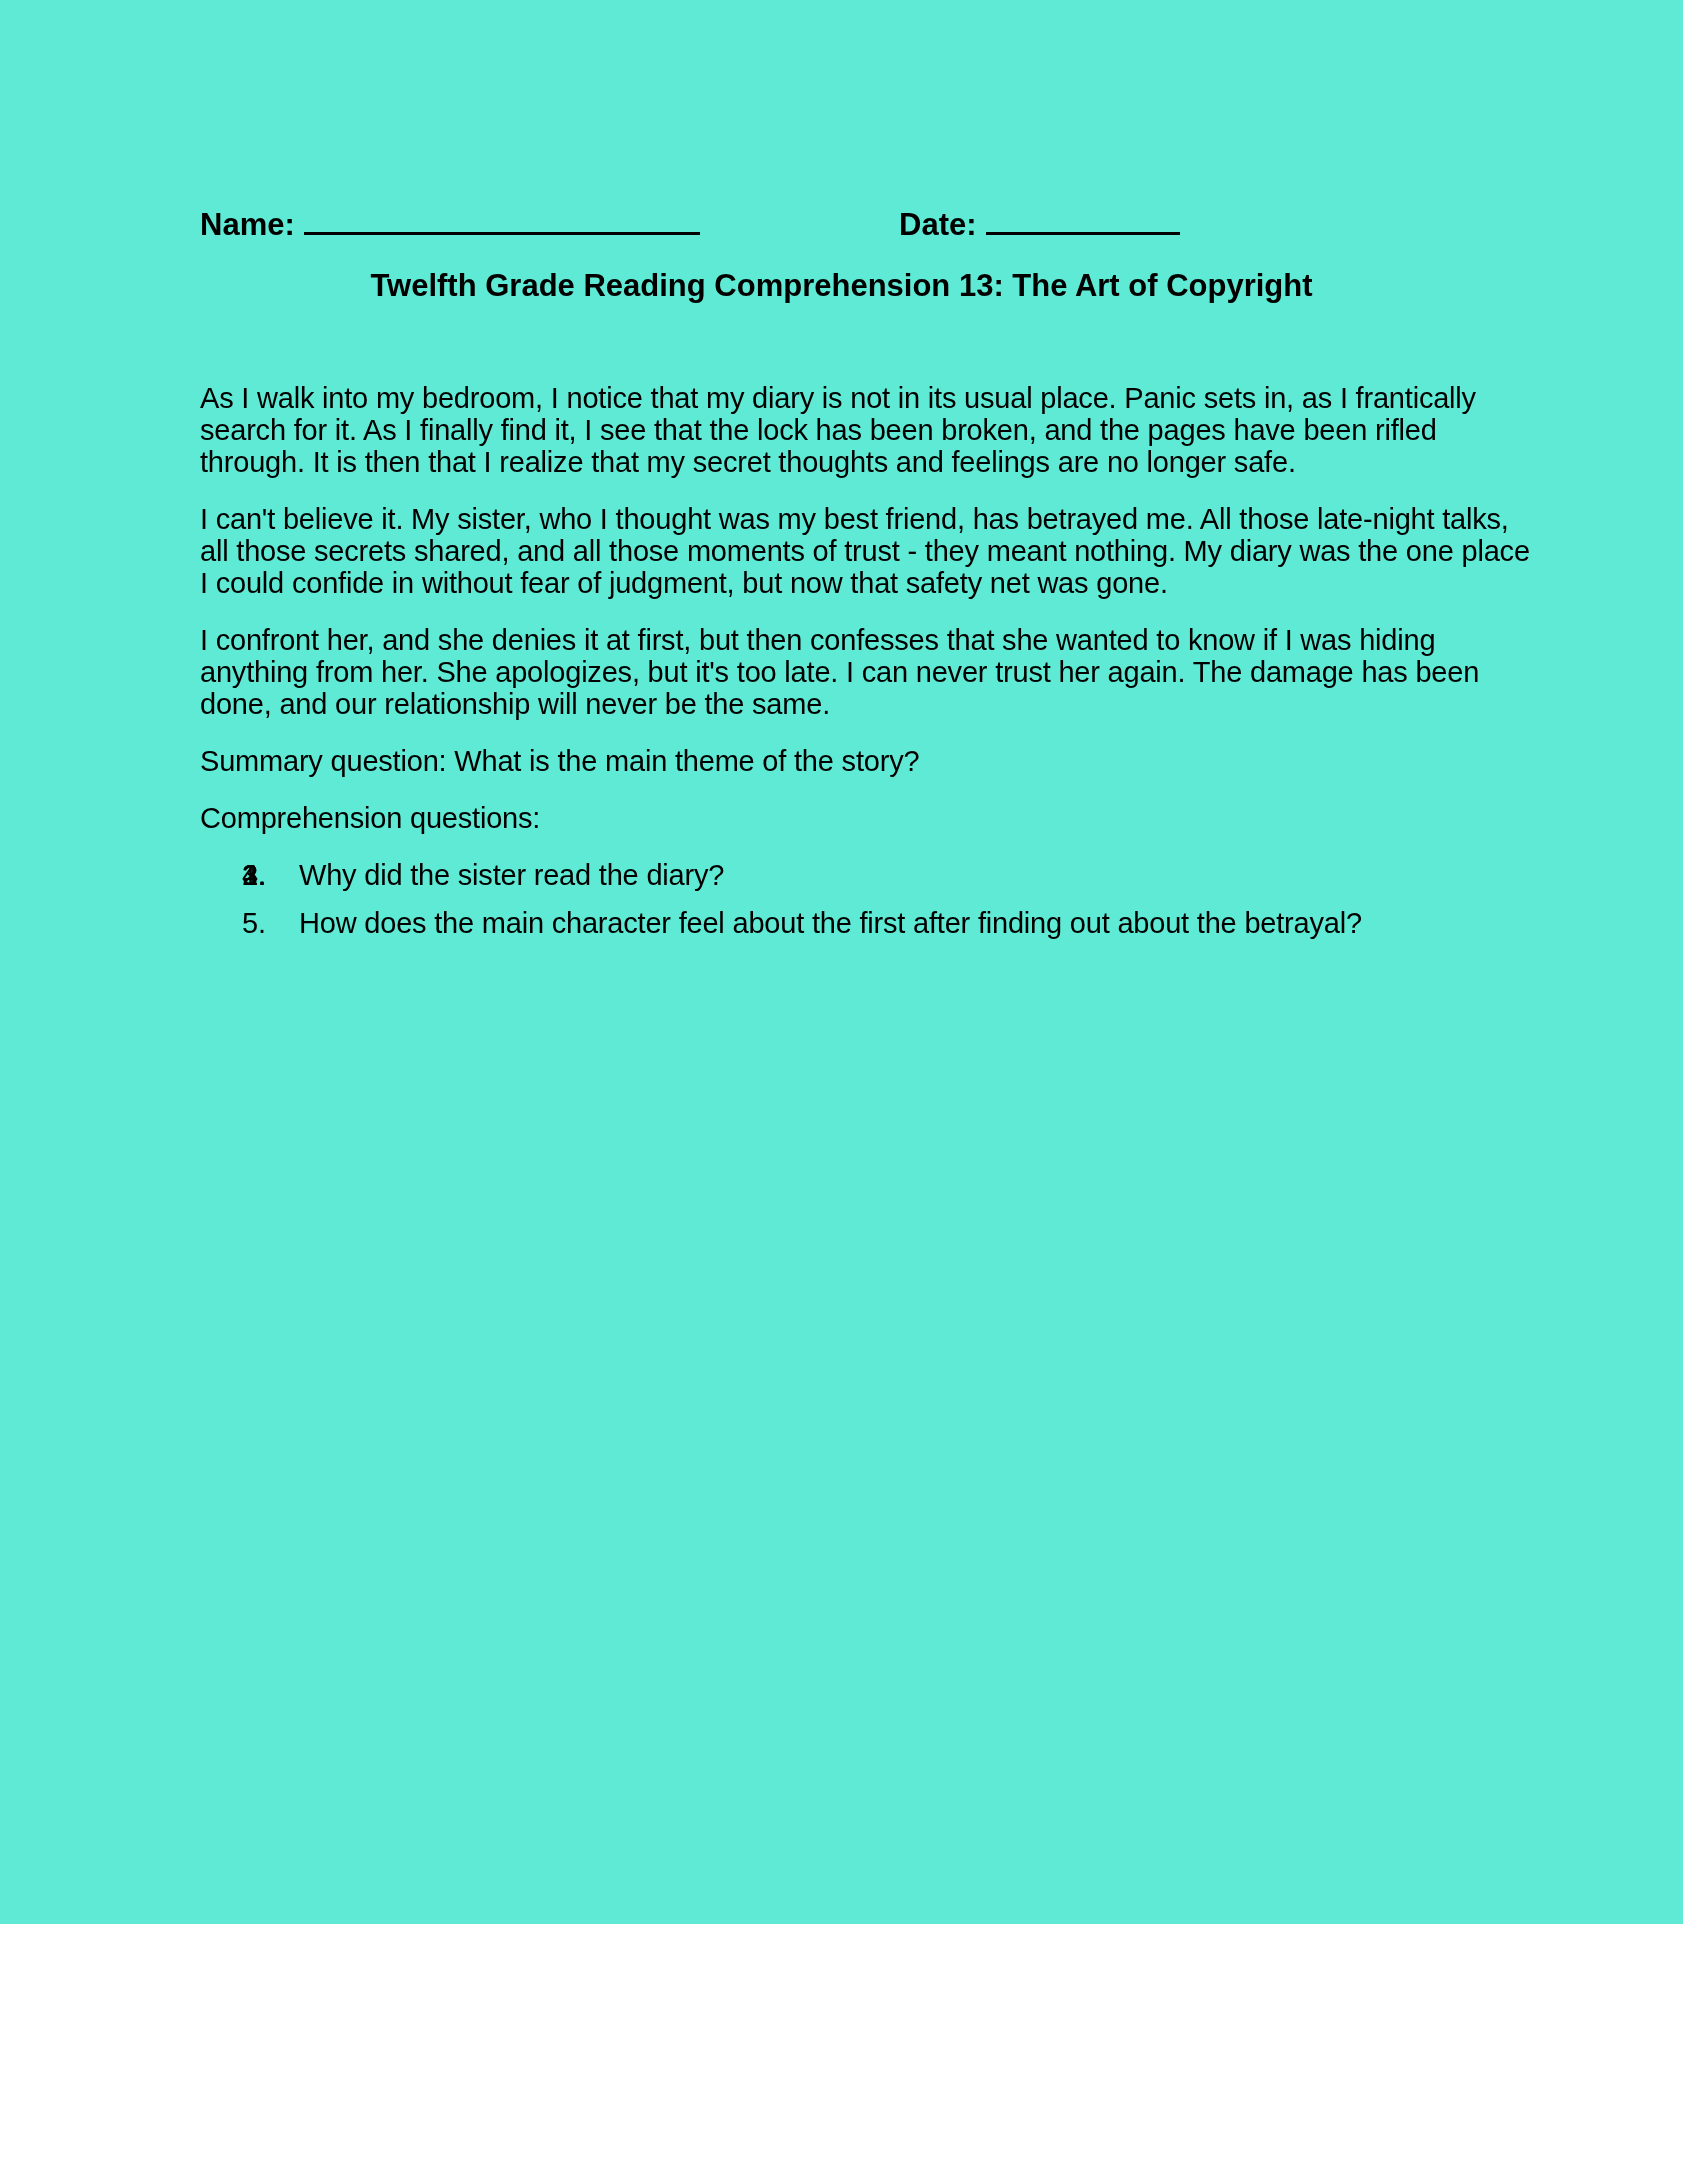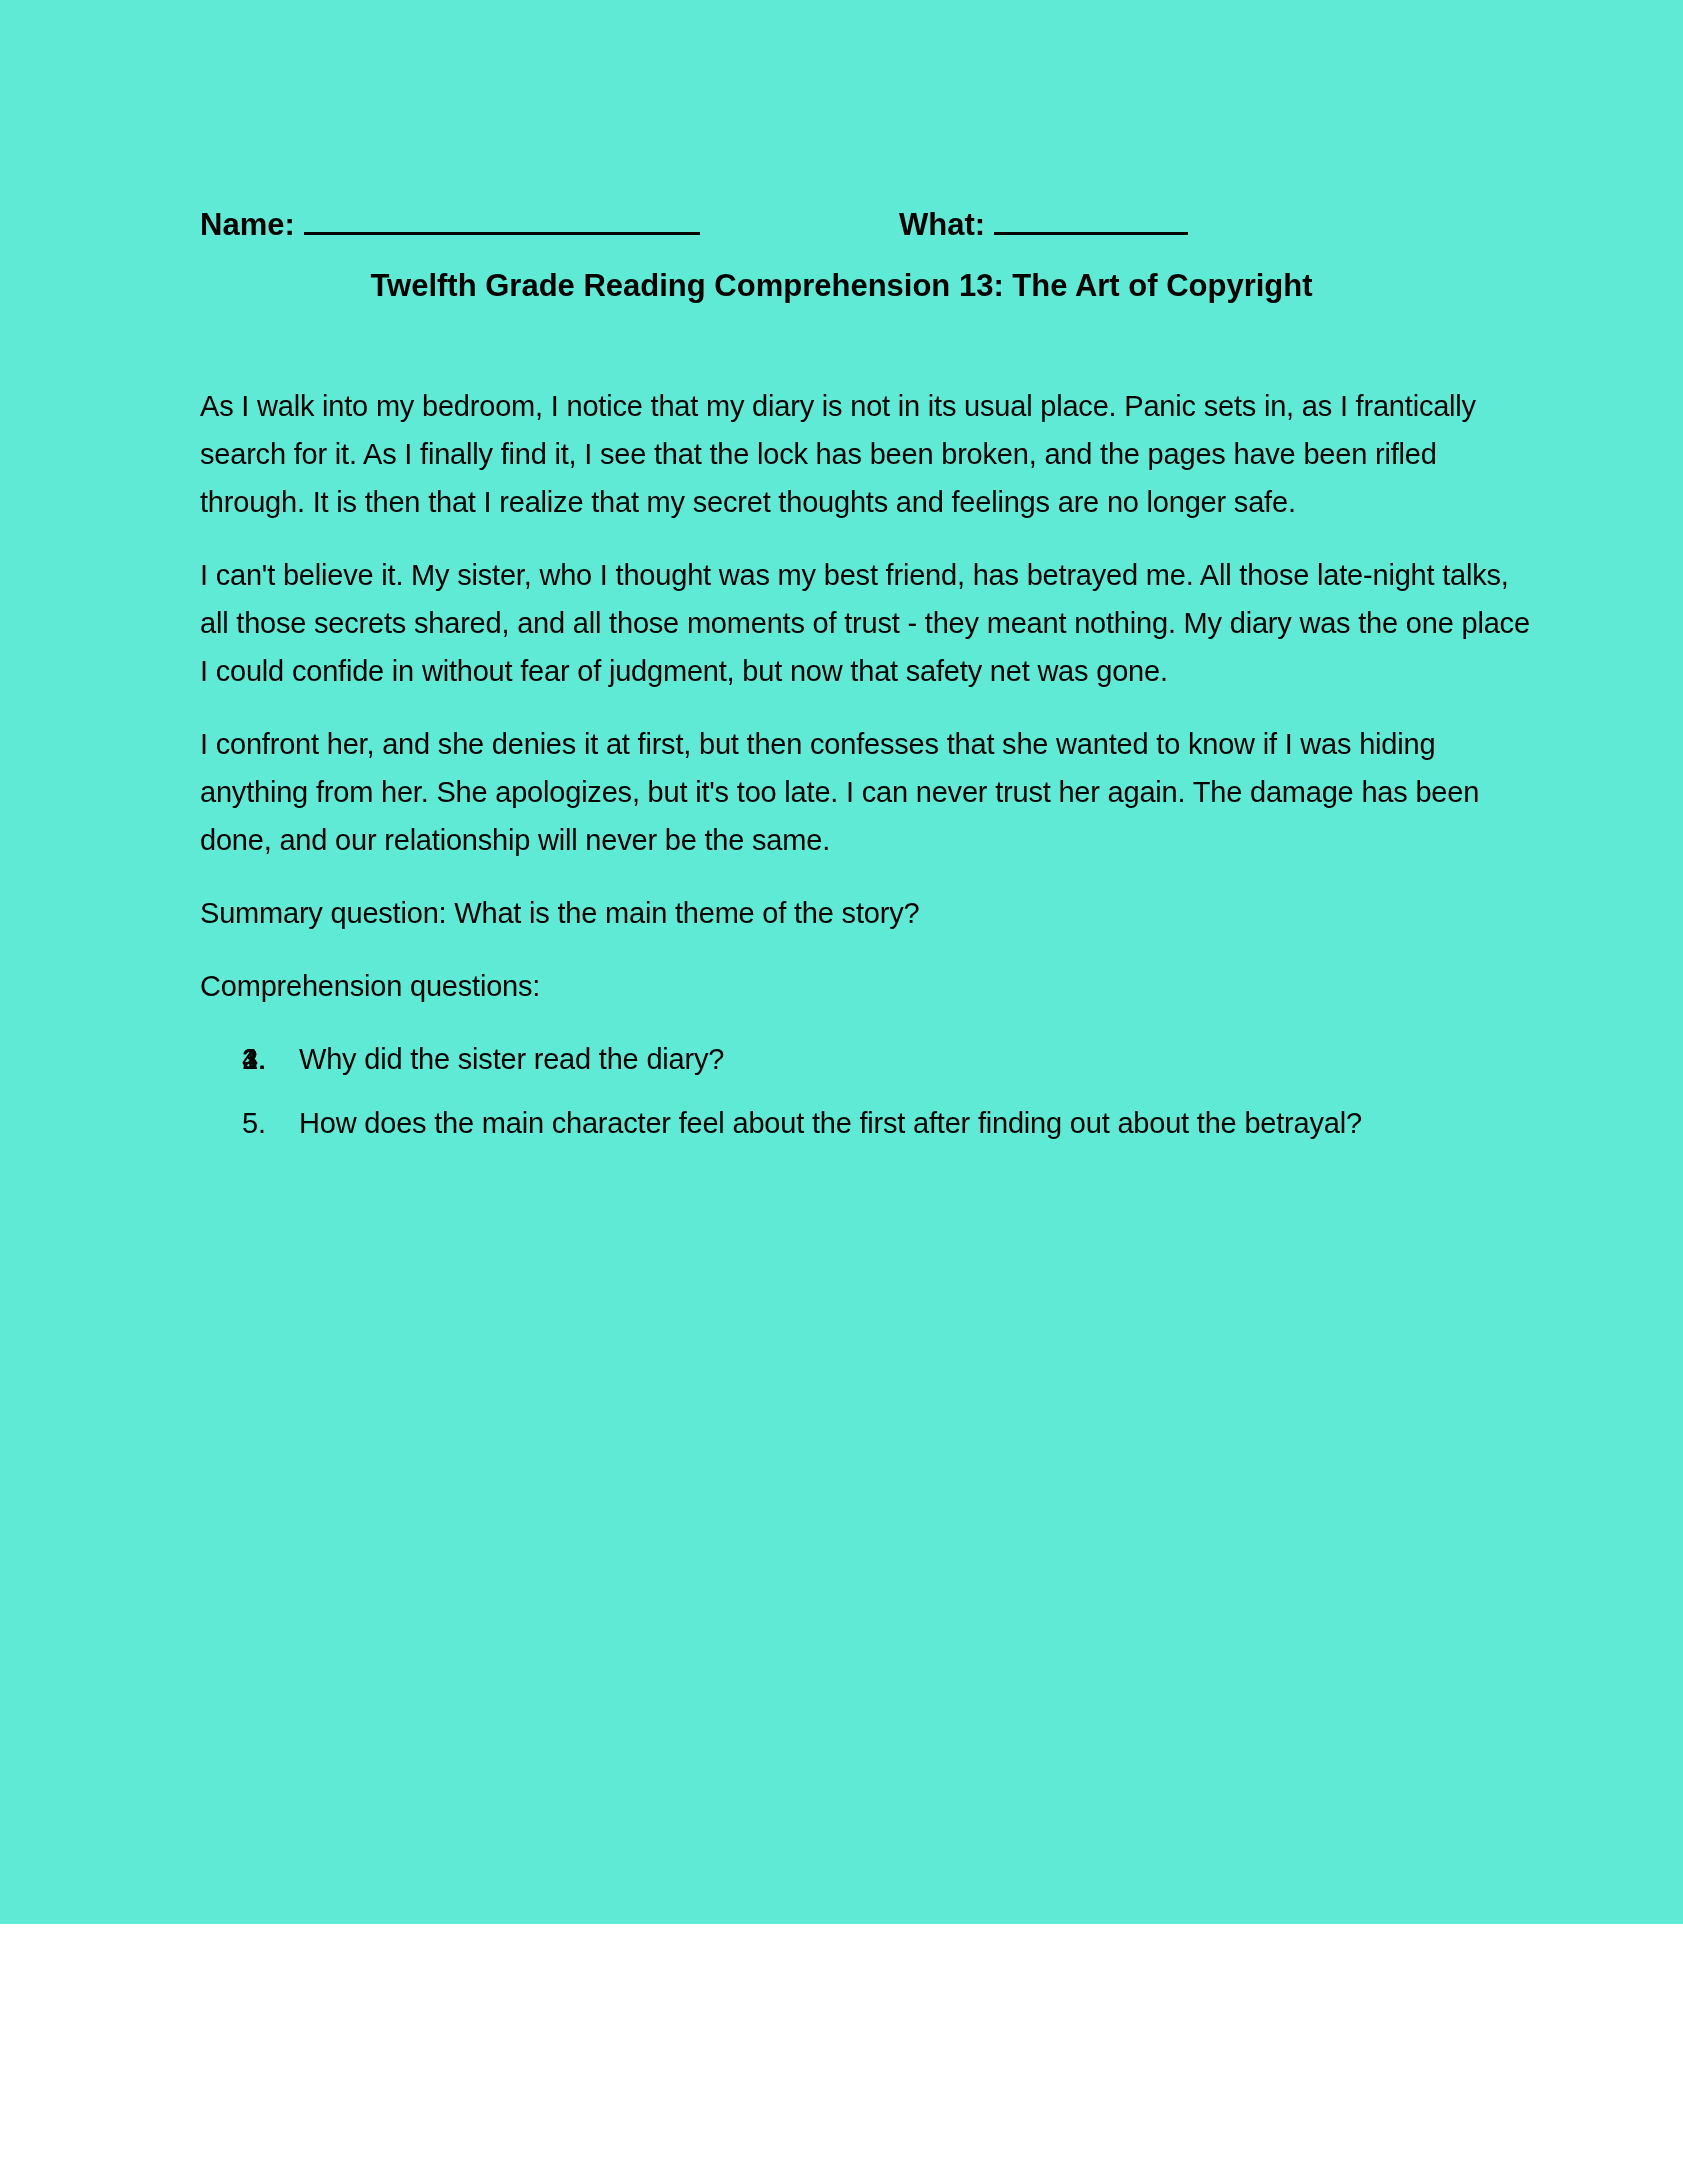--- a/index.html
+++ b/index.html
@@ -39,21 +39,21 @@
     text-align: center;
     font-size: 31px;
     font-weight: bold;
   }
   .content {
     position: absolute;
     left: 200px;
     top: 382px;
     width: 1337px;
     font-size: 29px;
-    line-height: 48px;
+    line-height: 32px;
     letter-spacing: -0.2px;
   }
   .content p { margin: 0 0 25px 0; }
   ol.questions {
     list-style: none;
     margin: 16px 0 0 0;
     padding: 0;
   }
   ol.questions li {
     position: relative;
@@ -76,21 +76,21 @@
 </head>
 <body>
 
 <div class="page">
 
   <div class="header-field name-field">
     <span>Name:</span><span class="blank-line name-blank"></span>
   </div>
 
   <div class="header-field date-field">
-    <span>What:</span><span class="blank-line date-blank"></span>
+    <span>Date:</span><span class="blank-line date-blank"></span>
   </div>
 
   <div class="doc-title">Twelfth Grade Reading Comprehension 13: The Art of Copyright</div>
 
   <div class="content">
     <p>As I walk into my bedroom, I notice that my diary is not in its usual place. Panic sets in, as I frantically search for it. As I finally find it, I see that the lock has been broken, and the pages have been rifled through. It is then that I realize that my secret thoughts and feelings are no longer safe.</p>
     <p>I can't believe it. My sister, who I thought was my best friend, has betrayed me. All those late-night talks, all those secrets shared, and all those moments of trust - they meant nothing. My diary was the one place I could confide in without fear of judgment, but now that safety net was gone.</p>
     <p>I confront her, and she denies it at first, but then confesses that she wanted to know if I was hiding anything from her. She apologizes, but it's too late. I can never trust her again. The damage has been done, and our relationship will never be the same.</p>
 
     <p>Summary question: What is the main theme of the story?</p>

